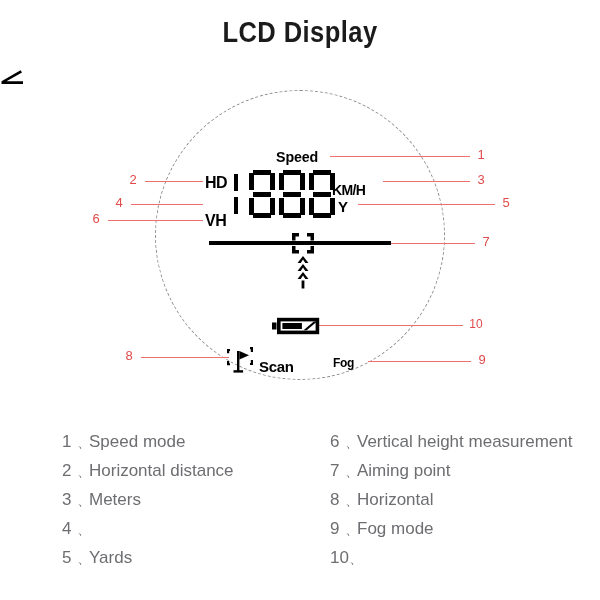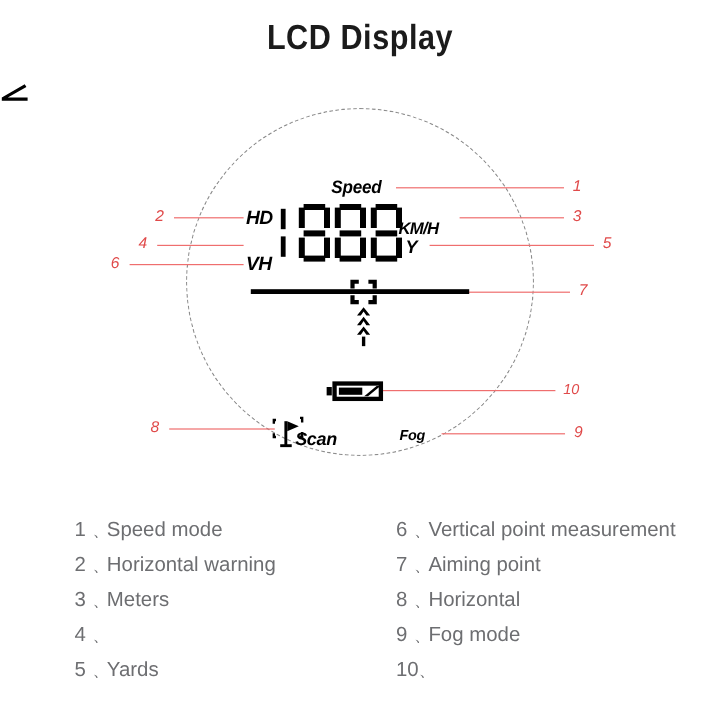--- a/index.html
+++ b/index.html
@@ -31,21 +31,20 @@
     transform: scaleX(0.88);
   }
 
   
   #diagram {
     position: absolute;
     left: 0;
     top: 70px;
     width: 600px;
     height: 350px;
-    font-style: italic;
   }
 
   
   #lens-circle {
     position: absolute;
     left: 155px;
     top: 20px;
     width: 290px;
     height: 290px;
     border-radius: 50%;
@@ -144,21 +143,21 @@
     width: 38px; height: 56px;
   }
 
   
   #pinseeker-icon {
     position: absolute;
     left: 227px; top: 277px;
     width: 26px; height: 28px;
   }
   #scan-label {
-    left: 246px; top: 288px;
+    left: 259px; top: 288px;
     font-size: 15px;
     font-weight: bold;
     letter-spacing: -0.3px;
   }
   #fog-label {
     left: 333px; top: 286px;
     font-size: 12px;
     font-weight: bold;
     letter-spacing: -0.3px;
   }
@@ -350,21 +349,21 @@
 
   <div class="legend-col" id="legend-col-left">
     <div class="legend-item">
       <span class="legend-idx">1</span>
       <span class="legend-sep">、</span>
       <span>Speed mode</span>
     </div>
     <div class="legend-item">
       <span class="legend-idx">2</span>
       <span class="legend-sep">、</span>
-      <span>Horizontal warning</span>
+      <span>Horizontal distance</span>
     </div>
     <div class="legend-item">
       <span class="legend-idx">3</span>
       <span class="legend-sep">、</span>
       <span>Meters</span>
     </div>
     <div class="legend-item">
       <span class="legend-idx">4</span>
       <span class="legend-sep">、</span>
     </div>
@@ -372,21 +371,21 @@
       <span class="legend-idx">5</span>
       <span class="legend-sep">、</span>
       <span>Yards</span>
     </div>
   </div>
 
   <div class="legend-col" id="legend-col-right">
     <div class="legend-item">
       <span class="legend-idx">6</span>
       <span class="legend-sep">、</span>
-      <span>Vertical point measurement</span>
+      <span>Vertical height measurement</span>
     </div>
     <div class="legend-item">
       <span class="legend-idx">7</span>
       <span class="legend-sep">、</span>
       <span>Aiming point</span>
     </div>
     <div class="legend-item">
       <span class="legend-idx">8</span>
       <span class="legend-sep">、</span>
       <span>Horizontal</span>

